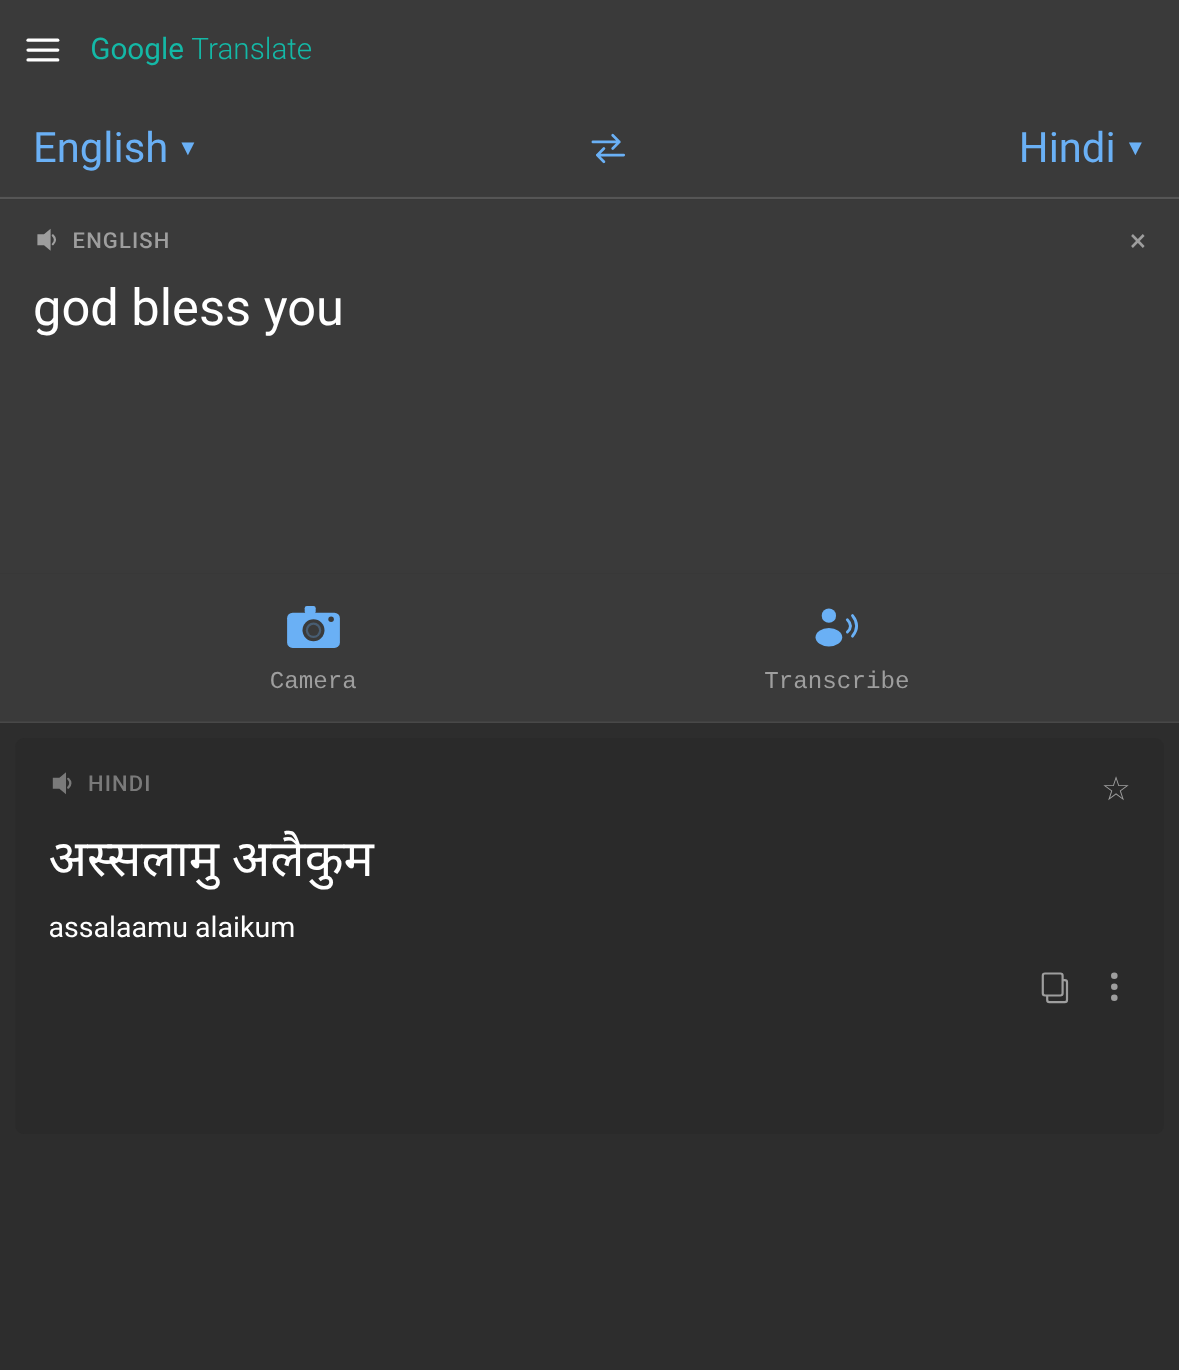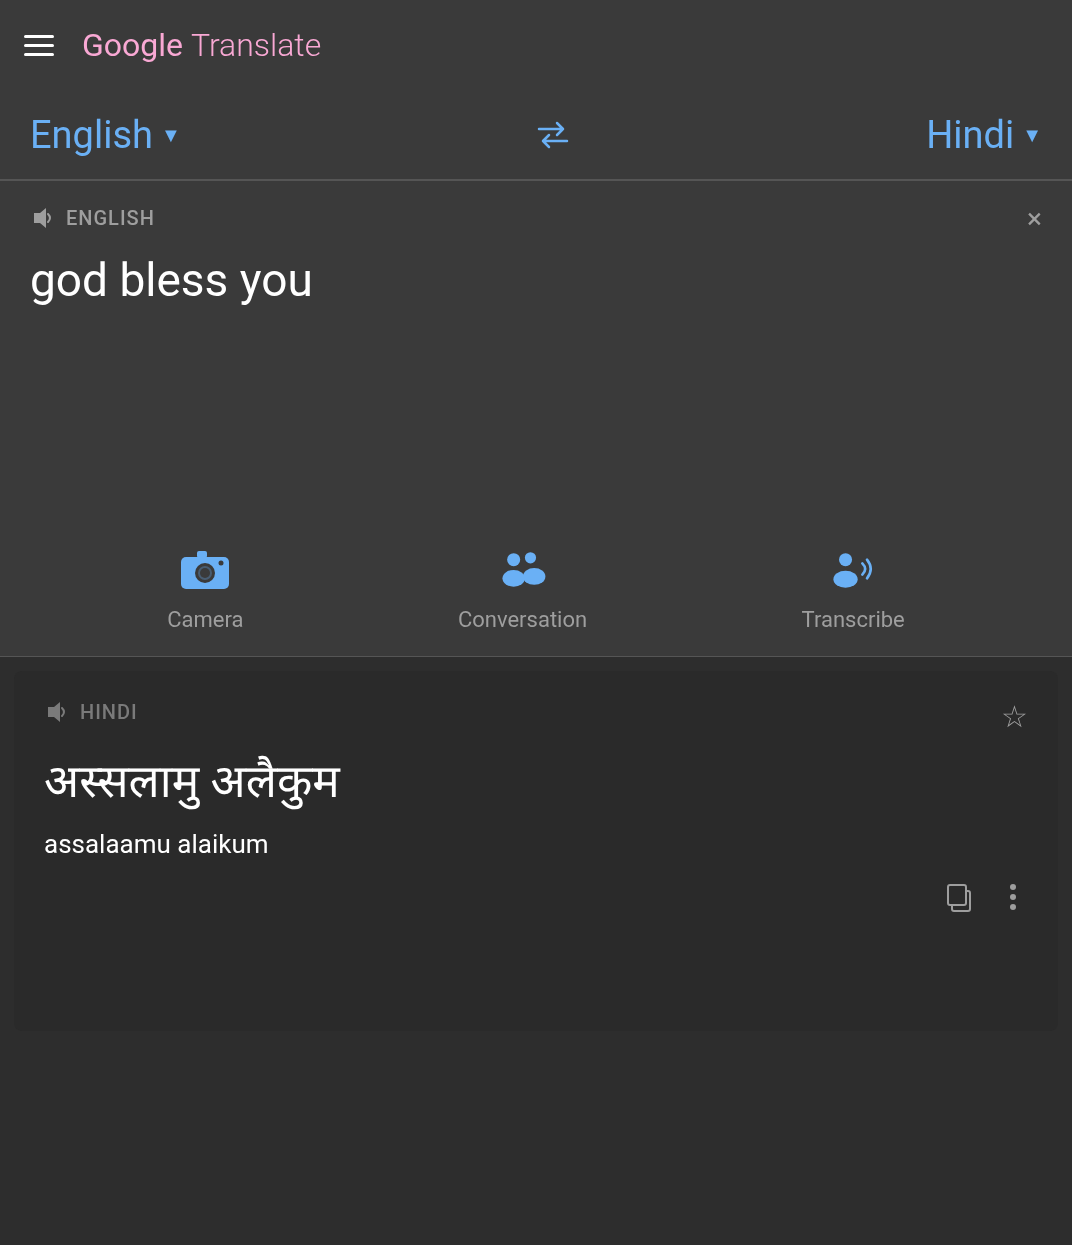--- a/index.html
+++ b/index.html
@@ -37,23 +37,23 @@
 
     .hamburger-icon span {
       display: block;
       width: 30px;
       height: 3px;
       background-color: #ffffff;
       border-radius: 2px;
     }
 
     .header-title {
-      font-size: 32px;
-      font-weight: 400;
-      color: #f9a8d4;
+      font-size: 27px;
+      font-weight: 400;
+      color: #14b8a6;
     }
 
     .header-title .google {
       font-weight: 400;
     }
 
     .header-title .translate {
       font-weight: 300;
     }
 
@@ -157,20 +157,21 @@
       width: 56px;
       height: 56px;
       display: flex;
       align-items: center;
       justify-content: center;
     }
 
     .action-btn .btn-label {
       color: #9e9e9e;
       font-size: 22px;
+      font-family: Liberation Mono, monospace;
     }
 
     
     .result-area {
       background-color: #2a2a2a;
       margin: 14px 14px 0 14px;
       border-radius: 8px;
       padding: 28px 30px 24px 30px;
       min-height: 360px;
       position: relative;
@@ -289,32 +290,20 @@
         <circle cx="26" cy="26" r="10" fill="#3a3a3a"></circle>
         <circle cx="26" cy="26" r="7" fill="#6ab0f5" opacity="0.3"></circle>
         <circle cx="26" cy="26" r="5" fill="#3a3a3a"></circle>
         <rect x="18" y="4" width="10" height="7" rx="2" fill="#6ab0f5"></rect>
         <circle cx="42" cy="16" r="2.5" fill="#3a3a3a"></circle>
       </svg>
     </div>
     <span class="btn-label">Camera</span>
   </div>
 
-  <div class="action-btn">
-    <div class="icon-wrap">
-      <svg width="60" height="48" viewBox="0 0 60 48" fill="none" xmlns="http://www.w3.org/2000/svg">
-
-        <circle cx="20" cy="14" r="7" fill="#6ab0f5"></circle>
-        <ellipse cx="20" cy="34" rx="12" ry="9" fill="#6ab0f5"></ellipse>
-        <circle cx="38" cy="12" r="6" fill="#6ab0f5"></circle>
-        <ellipse cx="42" cy="32" rx="12" ry="9" fill="#6ab0f5"></ellipse>
-      </svg>
-    </div>
-    <span class="btn-label">Conversation</span>
-  </div>
 
   <div class="action-btn">
     <div class="icon-wrap">
       <svg width="60" height="48" viewBox="0 0 60 48" fill="none" xmlns="http://www.w3.org/2000/svg">
 
         <circle cx="22" cy="14" r="7" fill="#6ab0f5"></circle>
         <ellipse cx="22" cy="35" rx="13" ry="9" fill="#6ab0f5"></ellipse>
 
         <path d="M40,18 Q46,24 40,30" stroke="#6ab0f5" stroke-width="2.8" fill="none" stroke-linecap="round"></path>
         <path d="M45,14 Q53,24 45,34" stroke="#6ab0f5" stroke-width="2.8" fill="none" stroke-linecap="round"></path>

